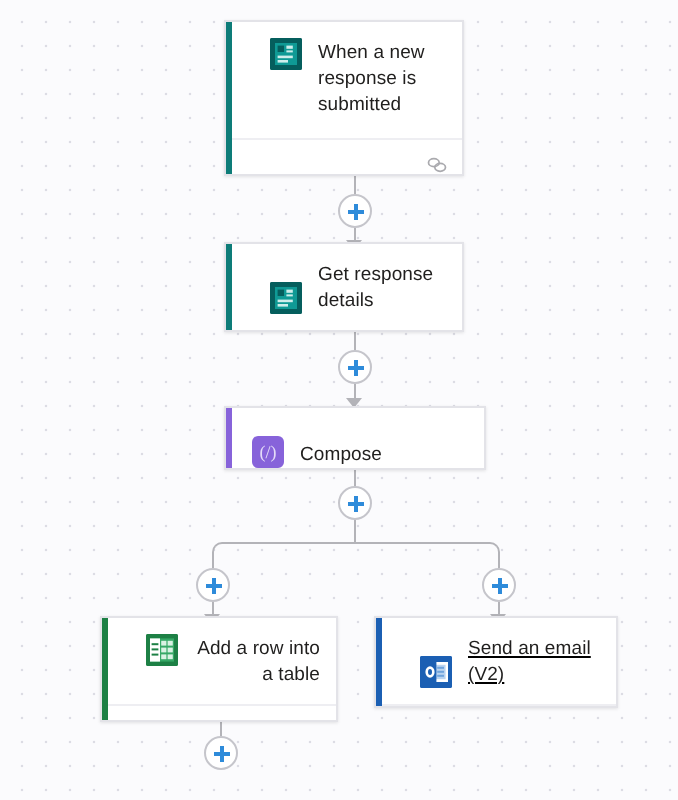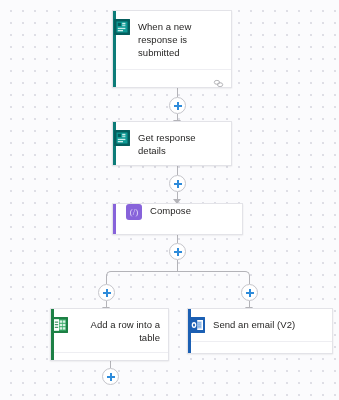--- a/index.html
+++ b/index.html
@@ -97,25 +97,25 @@
   .accent {
     position: absolute;
     left: 0;
     top: 0;
     bottom: 0;
     width: 3px;
   }
   .card-body {
     display: flex;
     align-items: flex-start;
-    padding: 8px 8px 8px 1px;
+    padding: 8px 8px 8px 22px;
     flex: 1 1 auto;
   }
   .card-body.centered {
-    align-items: flex-start;
+    align-items: flex-end;
   }
   .card-title {
     font-size: 9.5px;
     line-height: 13px;
     color: #201f1e;
     margin-left: 8px;
     padding-top: 1px;
     letter-spacing: 0.05px;
   }
   .card-footer {
@@ -272,21 +272,21 @@
       </div>
       <div class="card-title">Add a row into a table</div>
     </div>
     <div class="card-footer">
       <span class="chain-icon">
         
       </span>
     </div>
   </div>
 
-  <div class="card" style="left:187px; top:308px; width:146px; height:46px;">
+  <div class="card" style="left:187px; top:308px; width:122px; height:46px;text-decoration:underline;">
     <div class="accent" style="background:#1b5fb3;"></div>
     <div class="card-body centered">
       <div class="svc-icon svc-outlook">
         <svg viewBox="0 0 16 16" width="16" height="16" aria-hidden="true">
           <rect x="0" y="0" width="16" height="16" fill="#1b5fb3"></rect>
           <rect x="2" y="3" width="12" height="10" fill="#ffffff"></rect>
           <rect x="7.6" y="4.4" width="5.2" height="7.2" fill="#b9d3f0"></rect>
           <rect x="1.8" y="3" width="6.4" height="10" fill="#1b5fb3"></rect>
           <ellipse cx="5" cy="8" rx="2.3" ry="2.9" fill="#ffffff"></ellipse>
           <ellipse cx="5" cy="8" rx="1.0" ry="1.5" fill="#1b5fb3"></ellipse>

